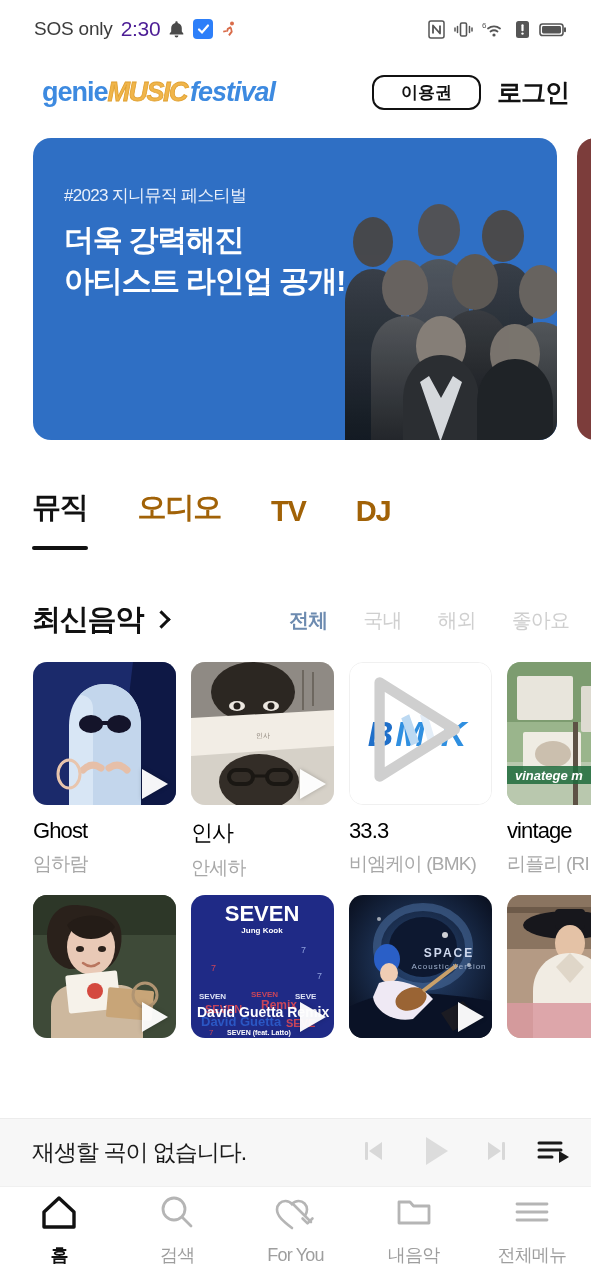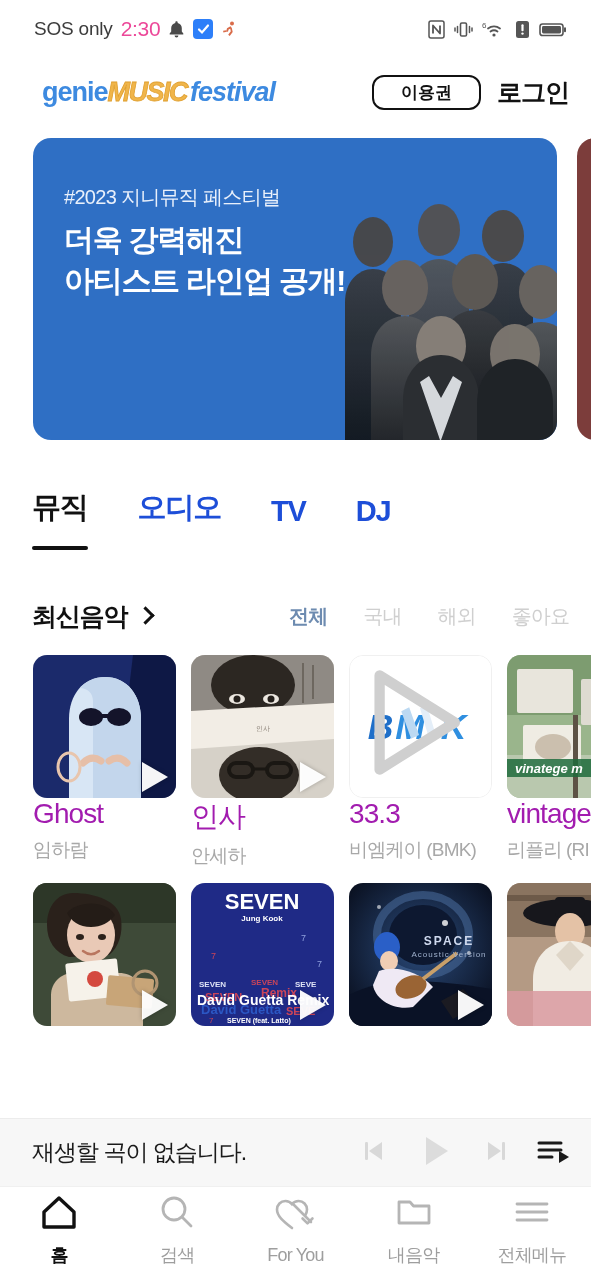--- a/index.html
+++ b/index.html
@@ -11,21 +11,21 @@
   }
   .phone { position:relative; width:591px; height:1280px; display:flex; flex-direction:column; background:#fff; }
 
   
   .statusbar {
     height:58px; flex:0 0 58px; display:flex; align-items:center;
     justify-content:space-between; padding:0 24px 0 34px; background:#fff;
   }
   .sb-left { display:flex; align-items:center; gap:8px; }
   .sb-carrier { font-size:19px; color:#3c3c3c; letter-spacing:-0.2px; }
-  .sb-time { font-size:21px; color:#ec4899; letter-spacing:-0.3px; }
+  .sb-time { font-size:21px; color:#4c1d95; letter-spacing:-0.3px; }
   .sb-ico { display:inline-flex; align-items:center; justify-content:center; }
   .sb-right { display:flex; align-items:center; gap:9px; }
   .appicon { width:20px; height:20px; background:#2d7ff9; border-radius:4px; display:inline-flex; align-items:center; justify-content:center; }
 
   
   .header {
     height:68px; flex:0 0 68px; display:flex; align-items:center;
     justify-content:space-between; padding:0 22px 0 42px; background:#fff;
   }
   .logo { font-size:27px; font-weight:bold; letter-spacing:-1px; white-space:nowrap; display:flex; align-items:baseline; }
@@ -48,47 +48,47 @@
 
   
   .banner-rail { padding:12px 0 0 33px; display:flex; gap:20px; }
   .banner {
     flex:0 0 524px; height:302px; border-radius:18px; background:#2f6fc4;
     position:relative; overflow:hidden;
   }
   .banner-next { flex:0 0 524px; height:302px; border-radius:18px; background:#7c3d3b; }
   .banner-tag {
     position:absolute; left:31px; top:46px; color:#e9f0fb;
-    font-size:20px; letter-spacing:-0.7px; font-weight:500;
+    font-size:17px; letter-spacing:-0.7px; font-weight:500;
   }
   .banner-title {
     position:absolute; left:31px; top:81px; color:#ffffff;
     font-size:30px; font-weight:bold; line-height:1.38; letter-spacing:-1.3px;
     white-space:pre-line; z-index:2;
   }
   .banner-art {
     position:absolute; right:-6px; bottom:0; width:310px; height:270px;
     opacity:0.95;
   }
 
   
   .tabs { display:flex; align-items:flex-end; gap:50px; padding:48px 0 0 32px; }
-  .tab { font-size:29px; font-weight:bold; color:#1d4ed8; letter-spacing:-1.2px; padding-bottom:10px; position:relative; }
+  .tab { font-size:29px; font-weight:bold; color:#a16207; letter-spacing:-1.2px; padding-bottom:10px; position:relative; }
   .tab.active { color:#111; }
   .tab.active:after {
     content:""; position:absolute; left:0; bottom:-12px; width:100%; height:4px; background:#111; border-radius:2px;
   }
 
   
   .section-head {
     display:flex; align-items:center; justify-content:space-between;
     padding:62px 22px 0 32px;
   }
   .sec-left { display:flex; align-items:center; gap:12px; }
-  .sec-title { font-size:25px; font-weight:bold; color:#111; letter-spacing:-1.2px; }
+  .sec-title { font-size:29px; font-weight:bold; color:#111; letter-spacing:-1.2px; }
   .chev { width:13px; height:13px; border-right:3.5px solid #111; border-top:3.5px solid #111; transform:rotate(45deg); margin-bottom:2px; }
   .filters { display:flex; align-items:center; gap:36px; }
   .filter { font-size:20px; color:#cfcfcf; letter-spacing:-0.9px; font-weight:500; }
   .filter.active { color:#6d8bb0; font-weight:bold; }
 
   
   .grid-wrap { padding:22px 0 0 33px; }
   .grid-row { display:flex; gap:15px; margin-bottom:14px; }
   .card { flex:0 0 143px; }
   .art {
@@ -97,21 +97,21 @@
   }
   .art svg { display:block; width:100%; height:100%; }
   .play-ov {
     position:absolute; right:8px; bottom:6px; width:0; height:0;
     border-left:26px solid rgba(255,255,255,0.96);
     border-top:15px solid transparent; border-bottom:15px solid transparent;
     filter:drop-shadow(0 0 2px rgba(0,0,0,0.25));
   }
   .play-outline { position:absolute; right:8px; bottom:4px; }
   .c-title {
-    font-size:28px; color:#a21caf; letter-spacing:-0.9px;
+    margin-top:13px; font-size:22px; color:#000000; letter-spacing:-0.9px;
     white-space:nowrap; overflow:visible;
   }
   .c-artist {
     margin-top:7px; font-size:19px; color:#a8a8a8; letter-spacing:-0.8px;
     white-space:nowrap; overflow:visible;
   }
 
   
   .player {
     flex:0 0 68px; height:68px; background:#f7f7f7; border-top:1px solid #ececec;

